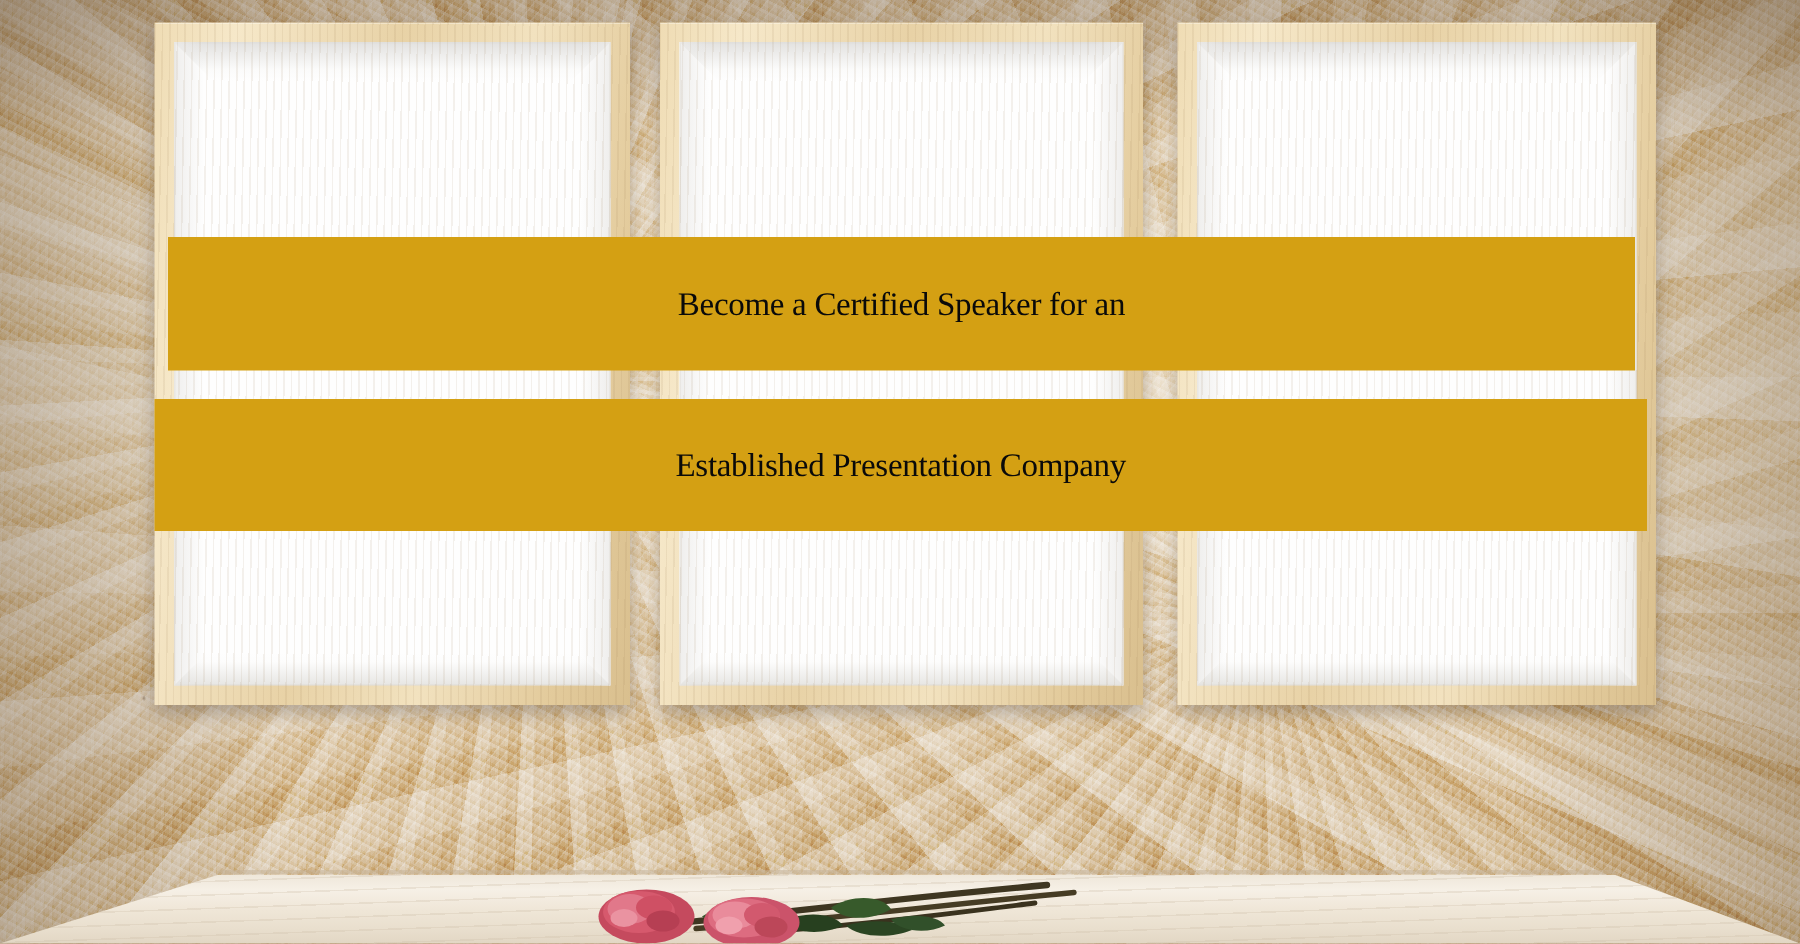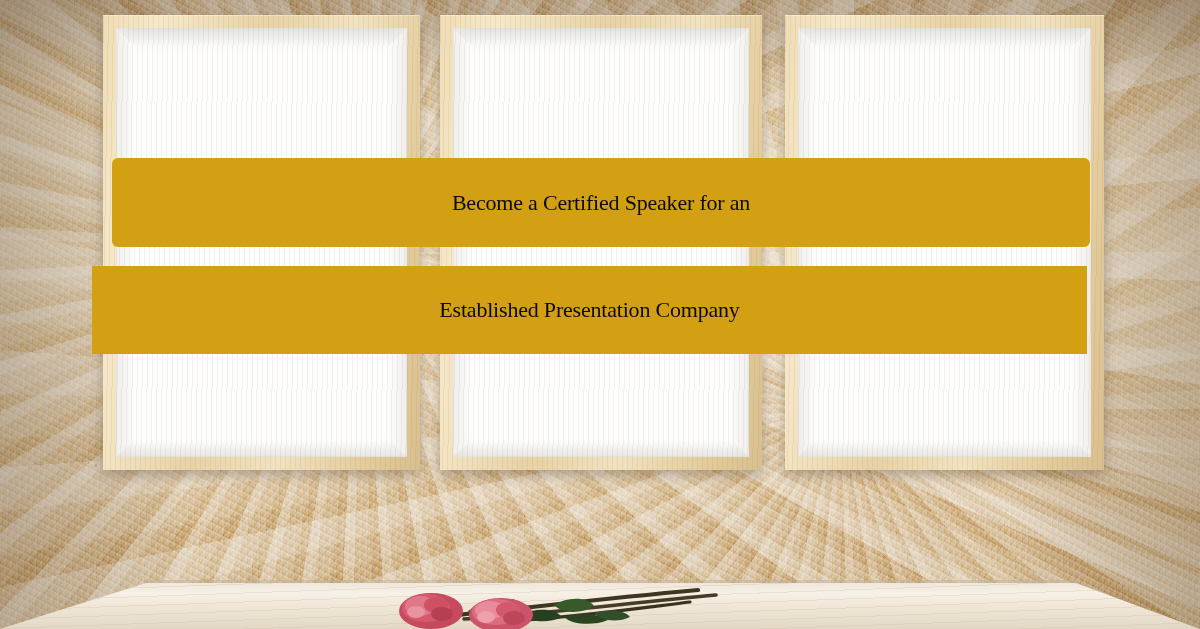--- a/index.html
+++ b/index.html
@@ -98,22 +98,22 @@
   .banner span{
     display:block;width:100%;
     color:#0a0a0a;
     font-family:"Liberation Serif", serif;
     font-size:62px;
     line-height:1;
     letter-spacing:-0.2px;
     white-space:nowrap;
     text-align:center;
   }
-  #banner1{left:112px;top:158px;width:978px;height:89px;border-radius:6px;}
-  #banner2{left:92px;top:266px;width:995px;height:88px;}
+  #banner1{left:112px;top:158px;width:978px;height:89px;}
+  #banner2{left:103px;top:266px;width:995px;height:88px;}
 </style>
 </head>
 <body>
 
 <div id="stage">
 
   <div class="wall"></div>
   <div class="wall-vig"></div>
 
   <div class="table-edge"></div>

